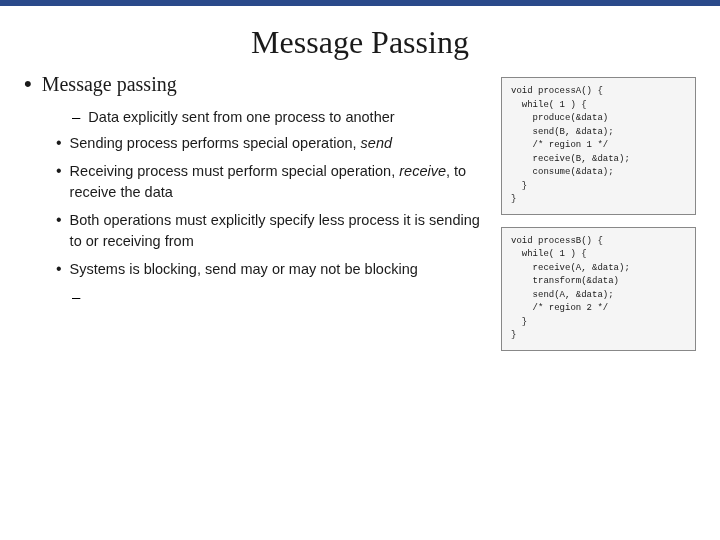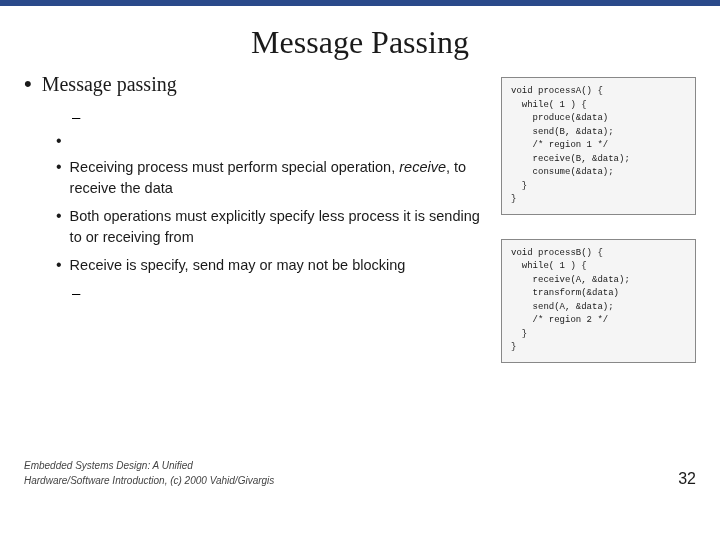--- a/index.html
+++ b/index.html
@@ -114,21 +114,21 @@
     .dash-text {
       font-size: 14.5px;
       color: #1a1a1a;
       line-height: 1.4;
       font-family: Arial, Helvetica, sans-serif;
     }
 
     .code-boxes {
       display: flex;
       flex-direction: column;
-      gap: 24px;
+      gap: 12px;
       width: 195px;
       flex-shrink: 0;
       padding-top: 4px;
     }
 
     .code-box {
       border: 1.5px solid #888;
       background: #f5f5f5;
       padding: 7px 9px;
       font-family: 'Courier New', Courier, monospace;
@@ -172,39 +172,41 @@
 
       <div class="bullet-main">
         <span class="bullet-dot">•</span>
         <span class="bullet-text-main">Message passing</span>
       </div>
 
       <div class="sub-list">
 
         <div class="dash-item">
           <span class="dash">–</span>
-        </div>
-
-        <div class="sub-item">
-          <span class="sub-bullet">•</span>
+          <span class="dash-text">Data explicitly sent from one process to another</span>
+        </div>
+
+        <div class="sub-item">
+          <span class="sub-bullet">•</span>
+          <span class="sub-text">Sending process performs special operation, <em>send</em></span>
         </div>
 
         <div class="sub-item">
           <span class="sub-bullet">•</span>
           <span class="sub-text">Receiving process must perform special operation, <em>receive</em>, to receive the data</span>
         </div>
 
         <div class="sub-item">
           <span class="sub-bullet">•</span>
           <span class="sub-text">Both operations must explicitly specify less process it is sending to or receiving from</span>
         </div>
 
         <div class="sub-item">
           <span class="sub-bullet">•</span>
-          <span class="sub-text">Receive is specify, send may or may not be blocking</span>
+          <span class="sub-text">Systems is blocking, send may or may not be blocking</span>
         </div>
 
         <div class="dash-item">
           <span class="dash">–</span>
         </div>
 
       </div>
     </div>
 
     <div class="code-boxes">
@@ -221,20 +223,13 @@
   while( 1 ) {
     receive(A, &amp;data);
     transform(&amp;data)
     send(A, &amp;data);
     /* region 2 */
   }
 }</div>
     </div>
   </div>
 
-  <div class="footer">
-    <div class="footer-left">
-      <span>Embedded Systems Design: A Unified</span><br>
-      <span>Hardware/Software Introduction, (c) 2000 Vahid/Givargis</span>
-    </div>
-    <div class="footer-right">32</div>
-  </div>
 </div>
 
 </body></html>

